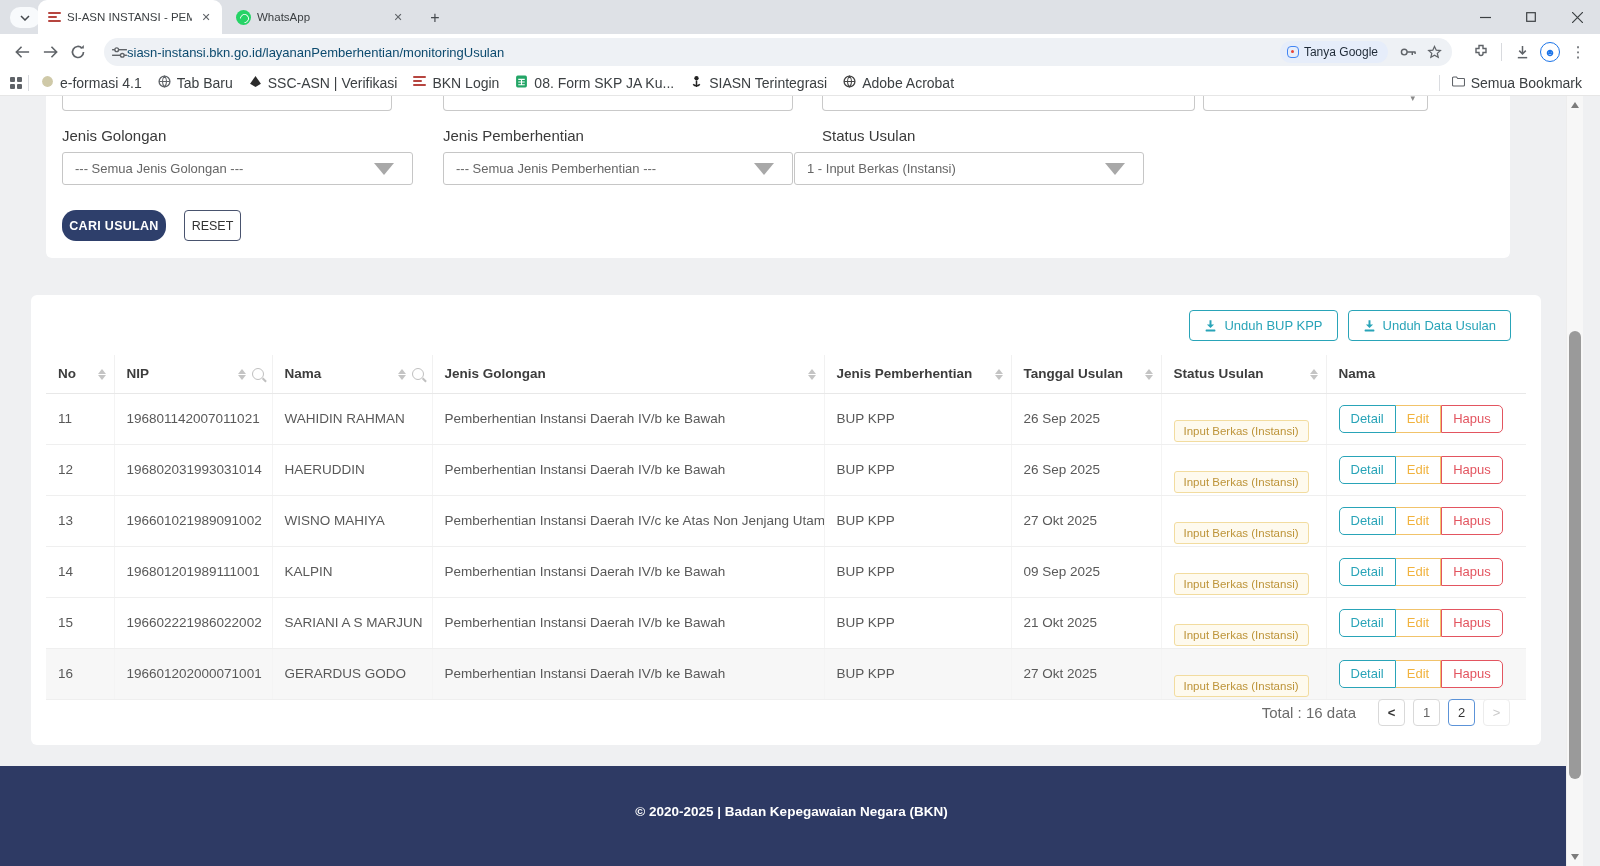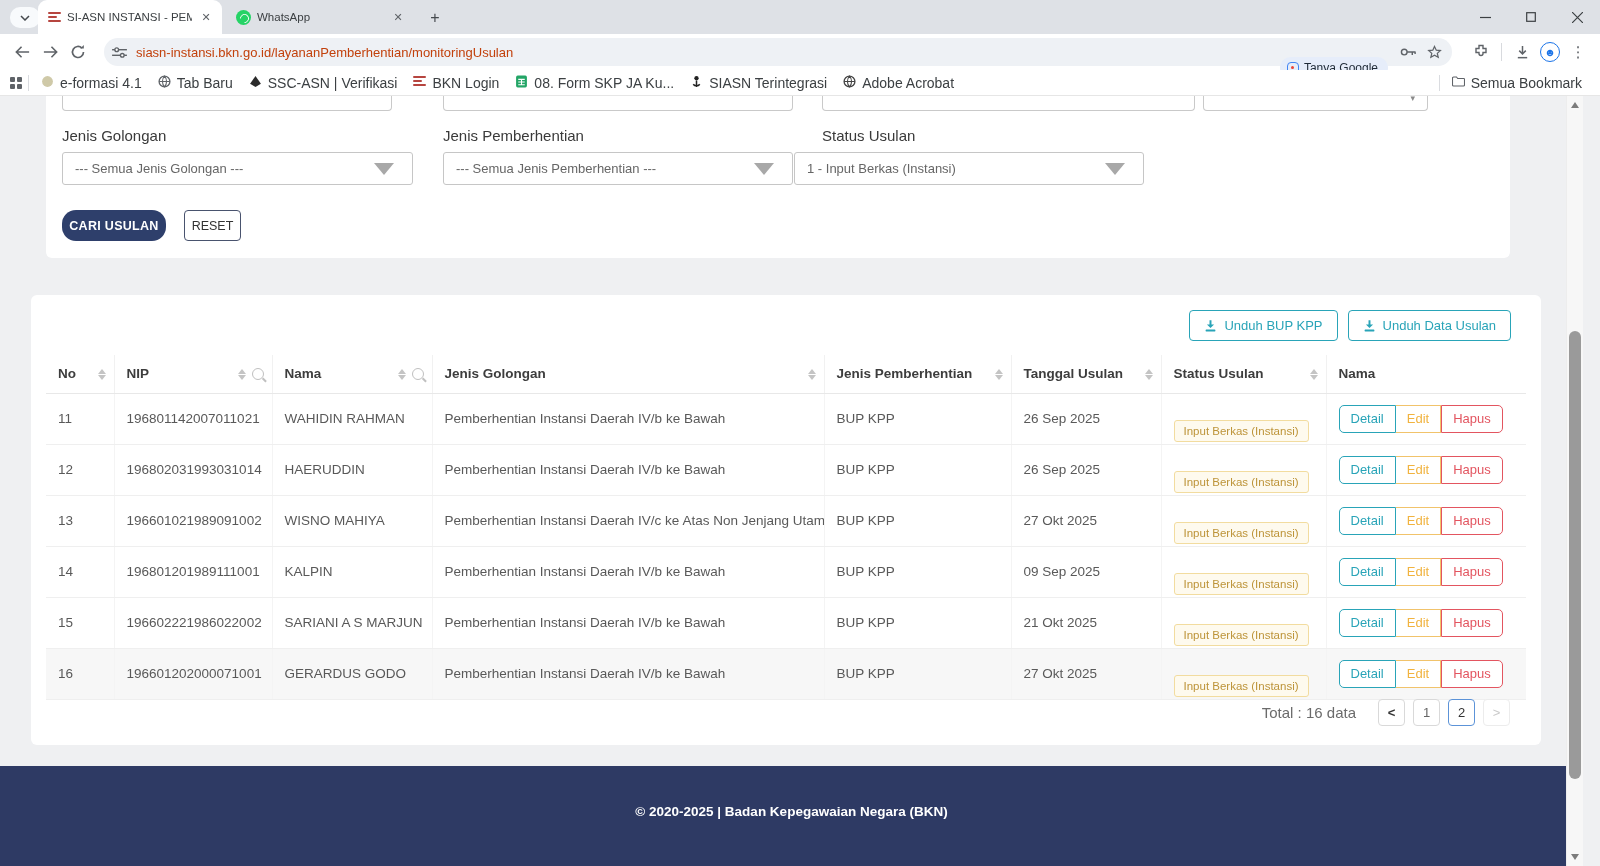--- a/index.html
+++ b/index.html
@@ -28,23 +28,23 @@
   .win-controls { position:absolute; right:0; top:0; height:34px; display:flex; }
   .win-btn { width:46px; height:34px; display:flex; align-items:center; justify-content:center; cursor:pointer; }
   .win-btn svg { stroke:#3c4043; }
 
   .navbar { position:absolute; left:0; top:34px; width:1600px; height:36px; background:#ffffff;
     display:flex; align-items:center; }
   .nav-icon { width:28px; height:28px; display:flex; align-items:center; justify-content:center;
     cursor:pointer; flex:none; color:#5f6368; }
   .omnibox { position:absolute; left:104px; top:4px; width:1348px; height:28px; background:#eef1f5;
     border-radius:14px; display:flex; align-items:center; padding:0 8px; }
-  .omnibox .url { font-size:13px; color:#c2410c; margin-left:9px; white-space:nowrap; }
+  .omnibox .url { font-size:13px; color:#0c4a6e; margin-left:0; white-space:nowrap; }
   .chip { position:absolute; right:64px; top:3px; height:22px; padding:0 10px 0 7px; border-radius:11px;
-    background:#e6edfa; display:flex; align-items:center; gap:5px; font-size:12px; color:#1f2a37; cursor:pointer;margin-top:16px; }
+    background:#e6edfa; display:flex; align-items:center; gap:5px; font-size:12px; color:#1f2a37; cursor:pointer; }
   .lens { width:12px; height:12px; border:1.6px solid #4285f4; border-radius:4px; position:relative; }
   .lens::after { content:""; position:absolute; left:3px; top:3px; width:3px; height:3px; background:#ea4335; border-radius:50%; }
   .ob-right { position:absolute; top:4px; width:20px; height:20px; display:flex; align-items:center;
     justify-content:center; color:#5f6368; cursor:pointer; }
   .nav-sep { width:1px; height:18px; background:#d8dade; margin:0 6px; }
   .avatar-ring { width:20px; height:20px; border-radius:50%; border:1.8px solid #1a73e8; display:flex;
     align-items:center; justify-content:center; color:#1a73e8; font-size:11px; }
 
   .bookmarks { position:absolute; left:0; top:70px; width:1600px; height:26px; background:#ffffff;
     border-bottom:1px solid #e6e6e6; display:flex; align-items:center; padding:0 10px; }

